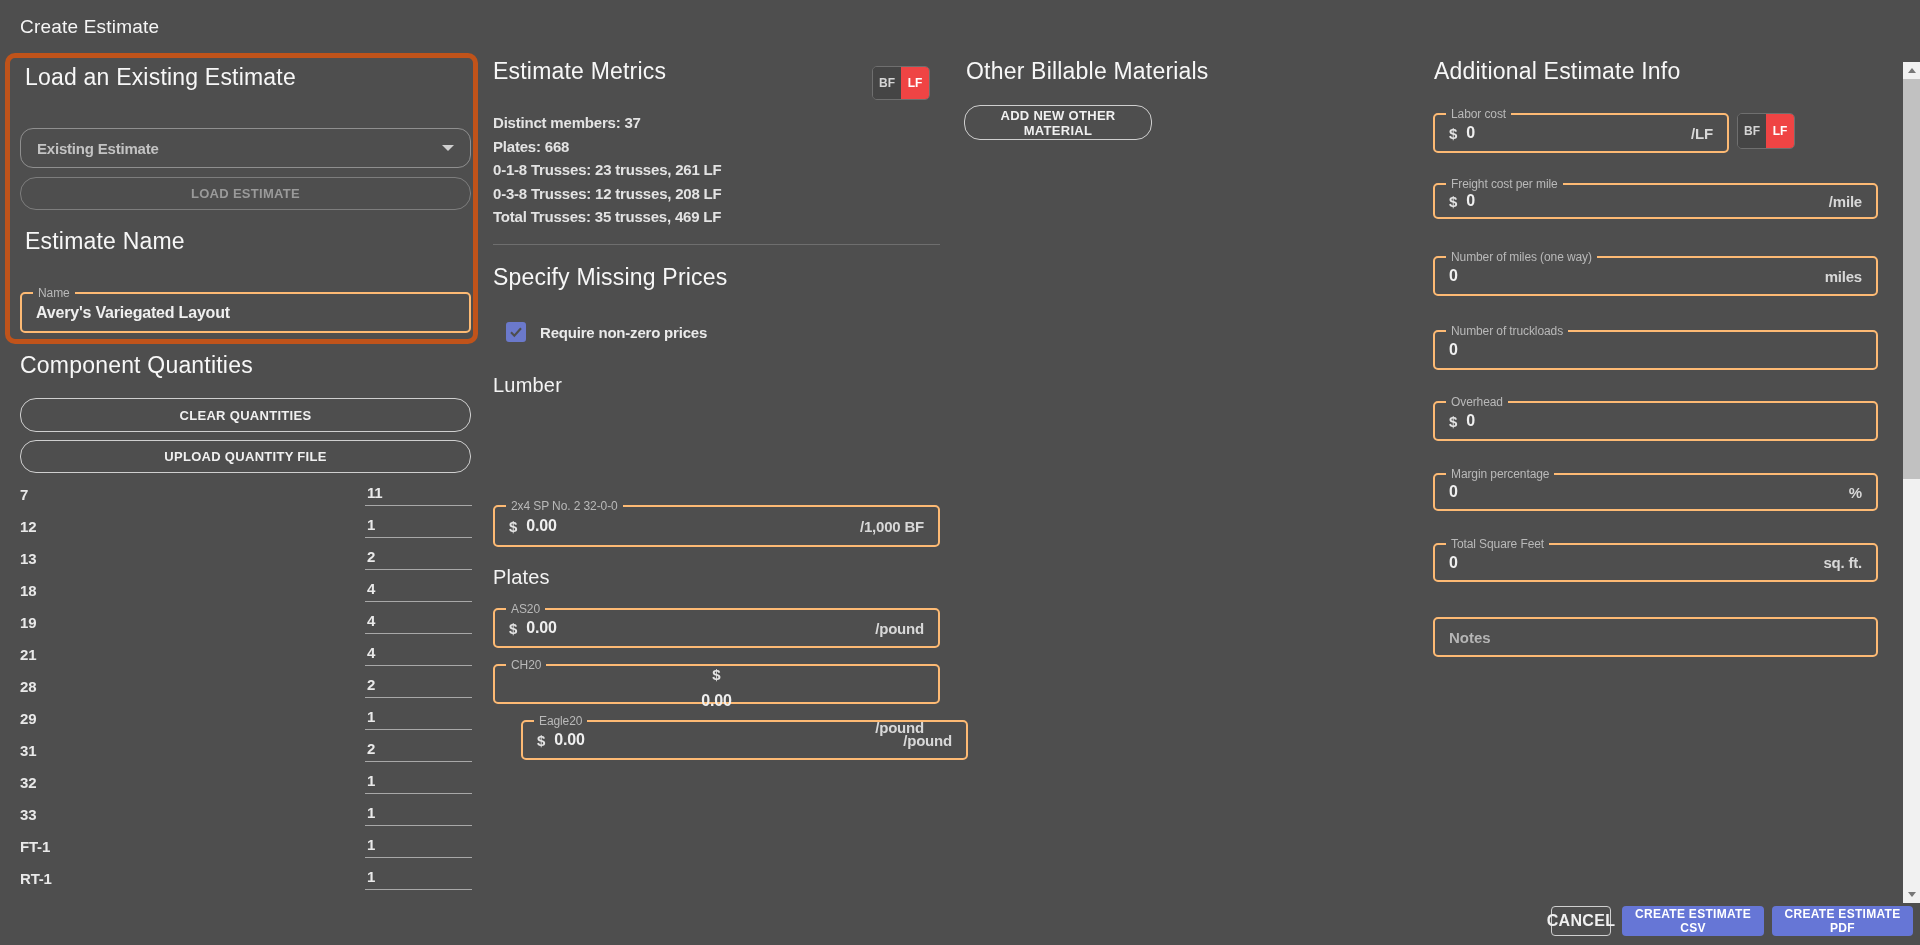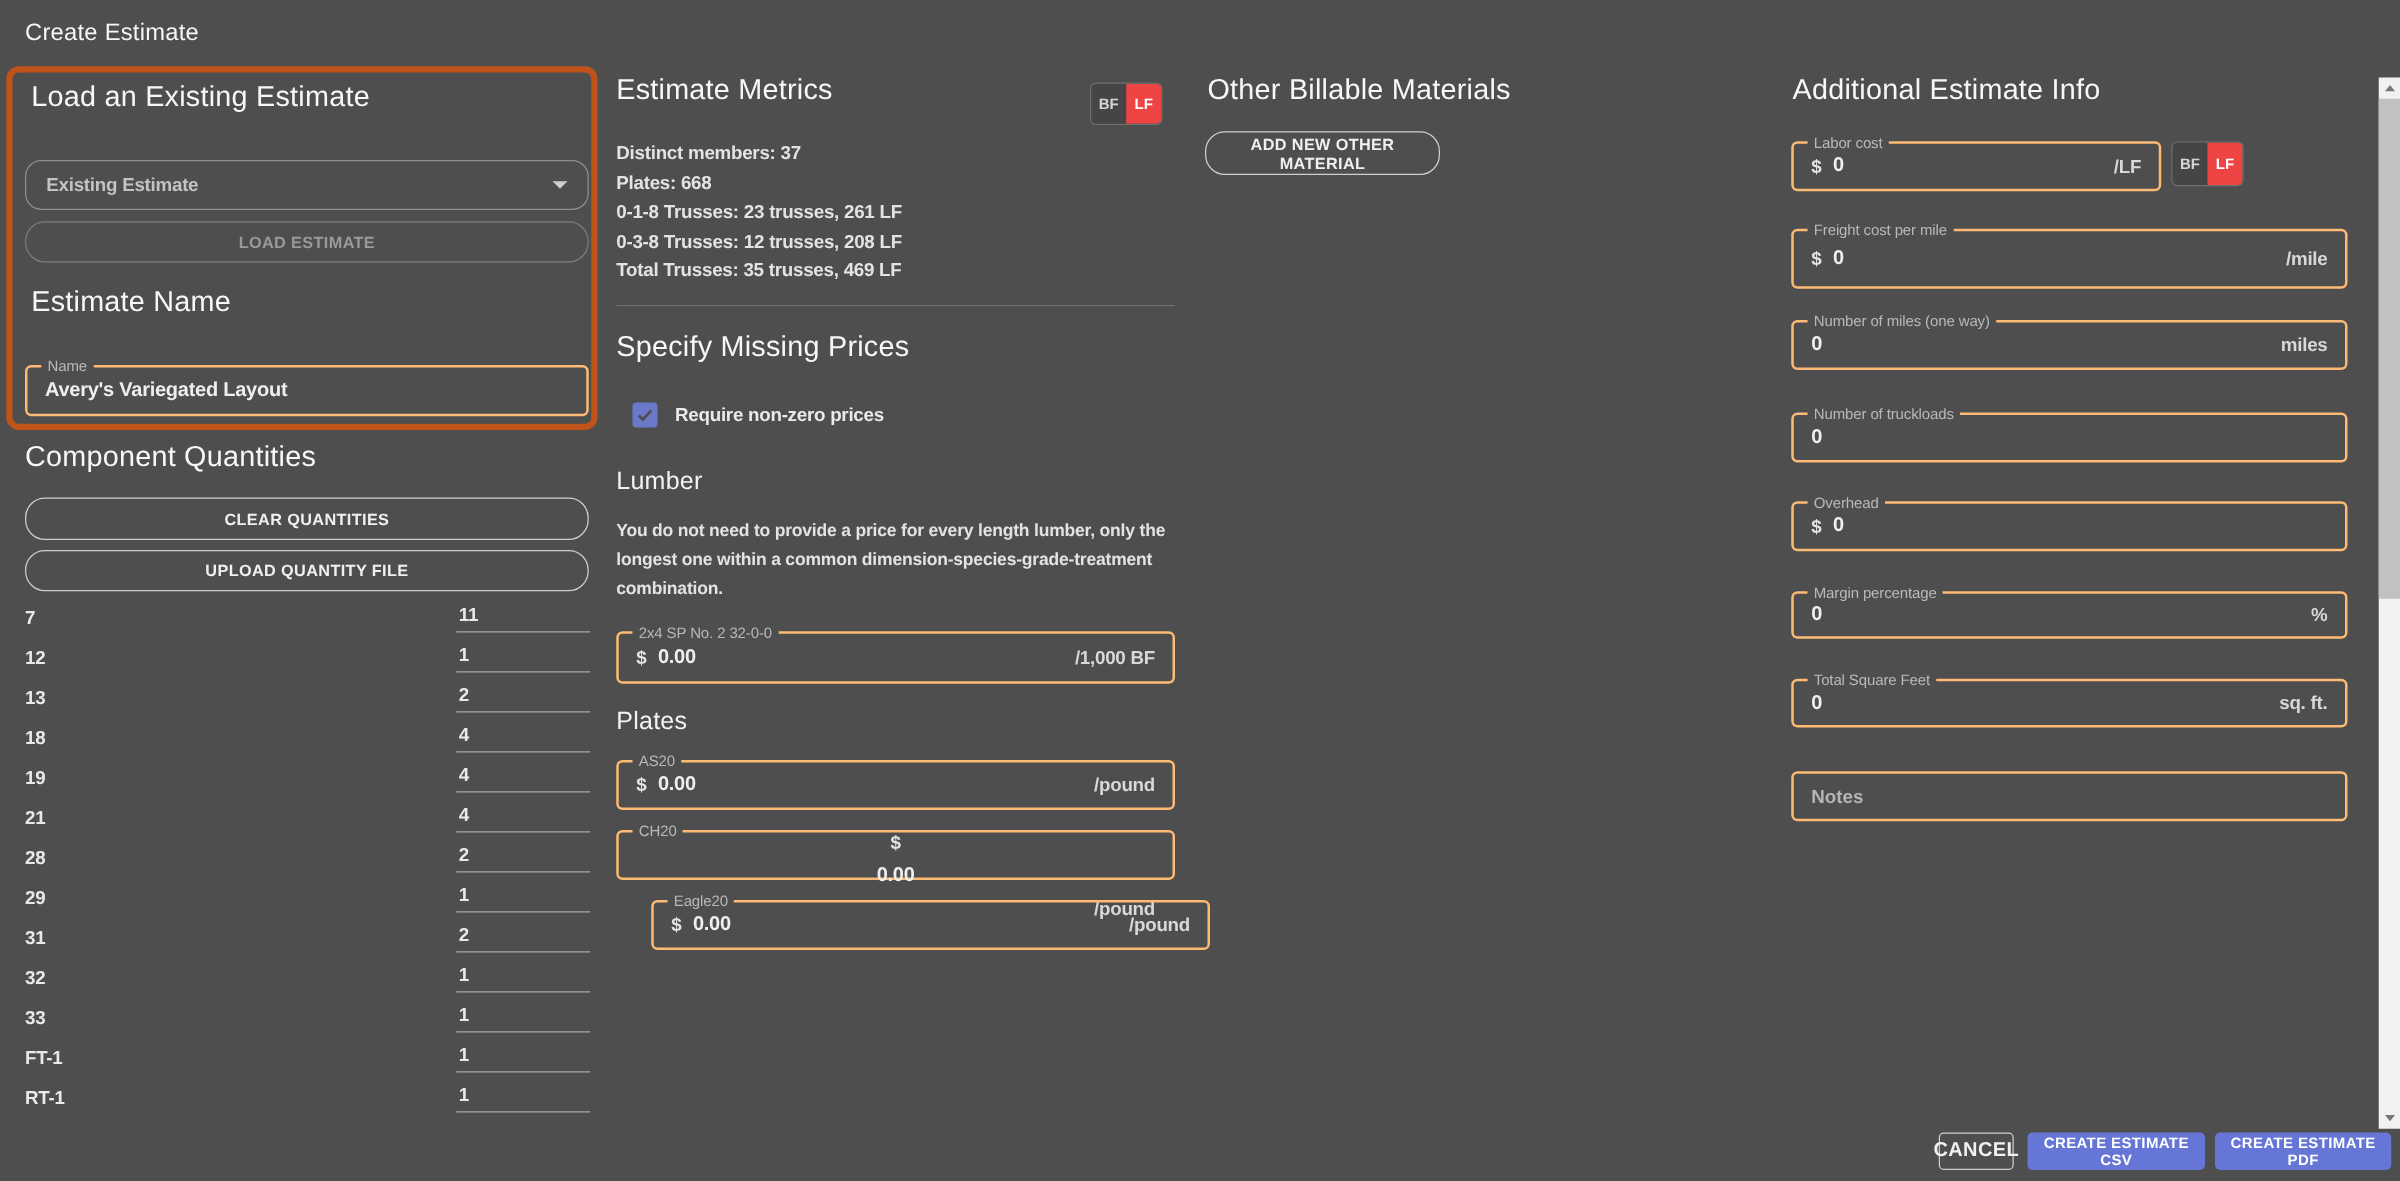--- a/index.html
+++ b/index.html
@@ -200,21 +200,20 @@
   <div class="abs h2" style="left:493px; top:264px;">Specify Missing Prices</div>
 
   <div class="cbx" style="left:506px; top:322px;">
     <svg viewBox="0 0 24 24">
       <polyline points="4.5,12.5 9.5,17.5 19.5,6.5" fill="none" stroke="#4e4e4e" stroke-width="3.2"></polyline>
     </svg>
   </div>
   <span class="cbx-label" style="left:540px; top:324px;">Require non-zero prices</span>
 
   <div class="abs h3" style="left:493px; top:374px;">Lumber</div>
-  <div class="abs para" style="left:493px; top:413px; width:452px;">You do not need to provide a price for every length lumber, only the longest one within a common dimension-species-grade-treatment combination.</div>
 
   <div class="field" style="left:493px; top:505px; width:447px; height:42px;">
     <span class="flabel">2x4 SP No. 2 32-0-0</span>
     <span class="prefix">$</span>
     <span class="value">0.00</span>
     <span class="suffix">/1,000 BF</span>
   </div>
 
   <div class="abs h3" style="left:493px; top:566px;">Plates</div>
 
@@ -246,21 +245,21 @@
     <span class="flabel">Labor cost</span>
     <span class="prefix">$</span>
     <span class="value">0</span>
     <span class="suffix">/LF</span>
   </div>
   <div class="unit-toggle" style="left:1737px; top:113px; height:36px;">
     <button class="seg">BF</button>
     <button class="seg selected">LF</button>
   </div>
 
-  <div class="field" style="left:1433px; top:183px; width:445px; height:48px;">
+  <div class="field" style="left:1433px; top:183px; width:445px; height:36px;">
     <span class="flabel">Freight cost per mile</span>
     <span class="prefix">$</span>
     <span class="value">0</span>
     <span class="suffix">/mile</span>
   </div>
 
   <div class="field" style="left:1433px; top:256px; width:445px; height:40px;">
     <span class="flabel">Number of miles (one way)</span>
     <span class="value">0</span>
     <span class="suffix">miles</span>

